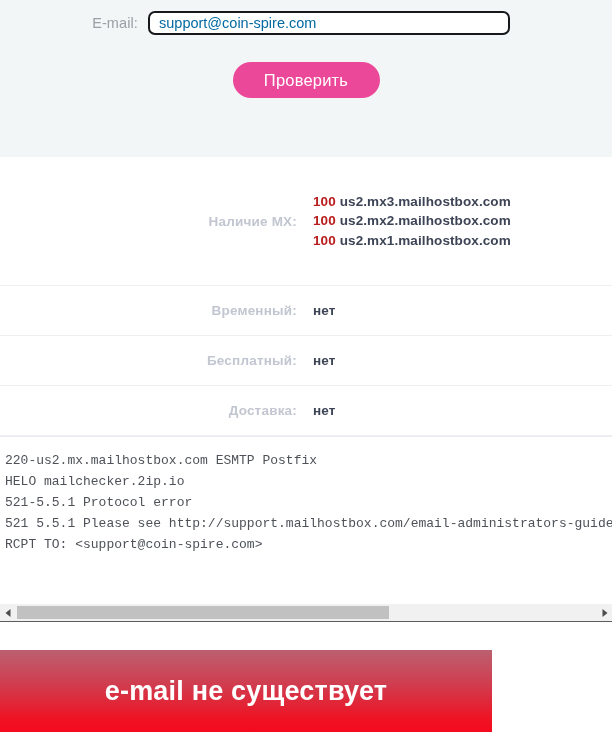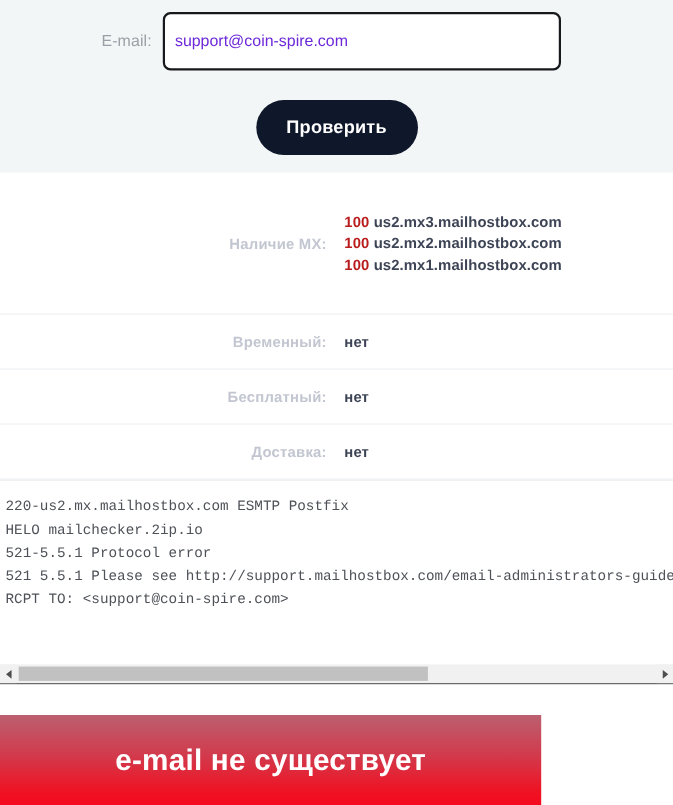--- a/index.html
+++ b/index.html
@@ -32,46 +32,46 @@
     width: 148px;
     text-align: right;
     padding-right: 10px;
     box-sizing: border-box;
     font-size: 14.5px;
     color: #9aa0a6;
     letter-spacing: .1px;
   }
   .email-input {
     width: 362px;
-    height: 53px;
+    height: 24px;
     box-sizing: border-box;
     border: 2px solid #16181c;
     border-radius: 7px;
     background: #ffffff;
     font-family: "Liberation Sans", sans-serif;
     font-size: 14.5px;
-    color: #6d28d9;
+    color: #0369a1;
     padding: 0 9px;
     outline: none;
   }
   .btn-wrap {
     text-align: center;
     padding-top: 27px;
   }
   .check-button {
     display: inline-block;
-    background: #0f172a;
+    background: #ec4899;
     color: #ffffff;
     border: none;
     border-radius: 26px;
     width: 147px;
-    height: 50px;
+    height: 36px;
     font-family: "Liberation Sans", sans-serif;
     font-size: 16.5px;
-    font-weight: bold;
+    font-weight: normal;
     letter-spacing: .2px;
     cursor: pointer;
   }
 
   
   .results {
     background: #ffffff;
   }
   .result-row {
     display: flex;

